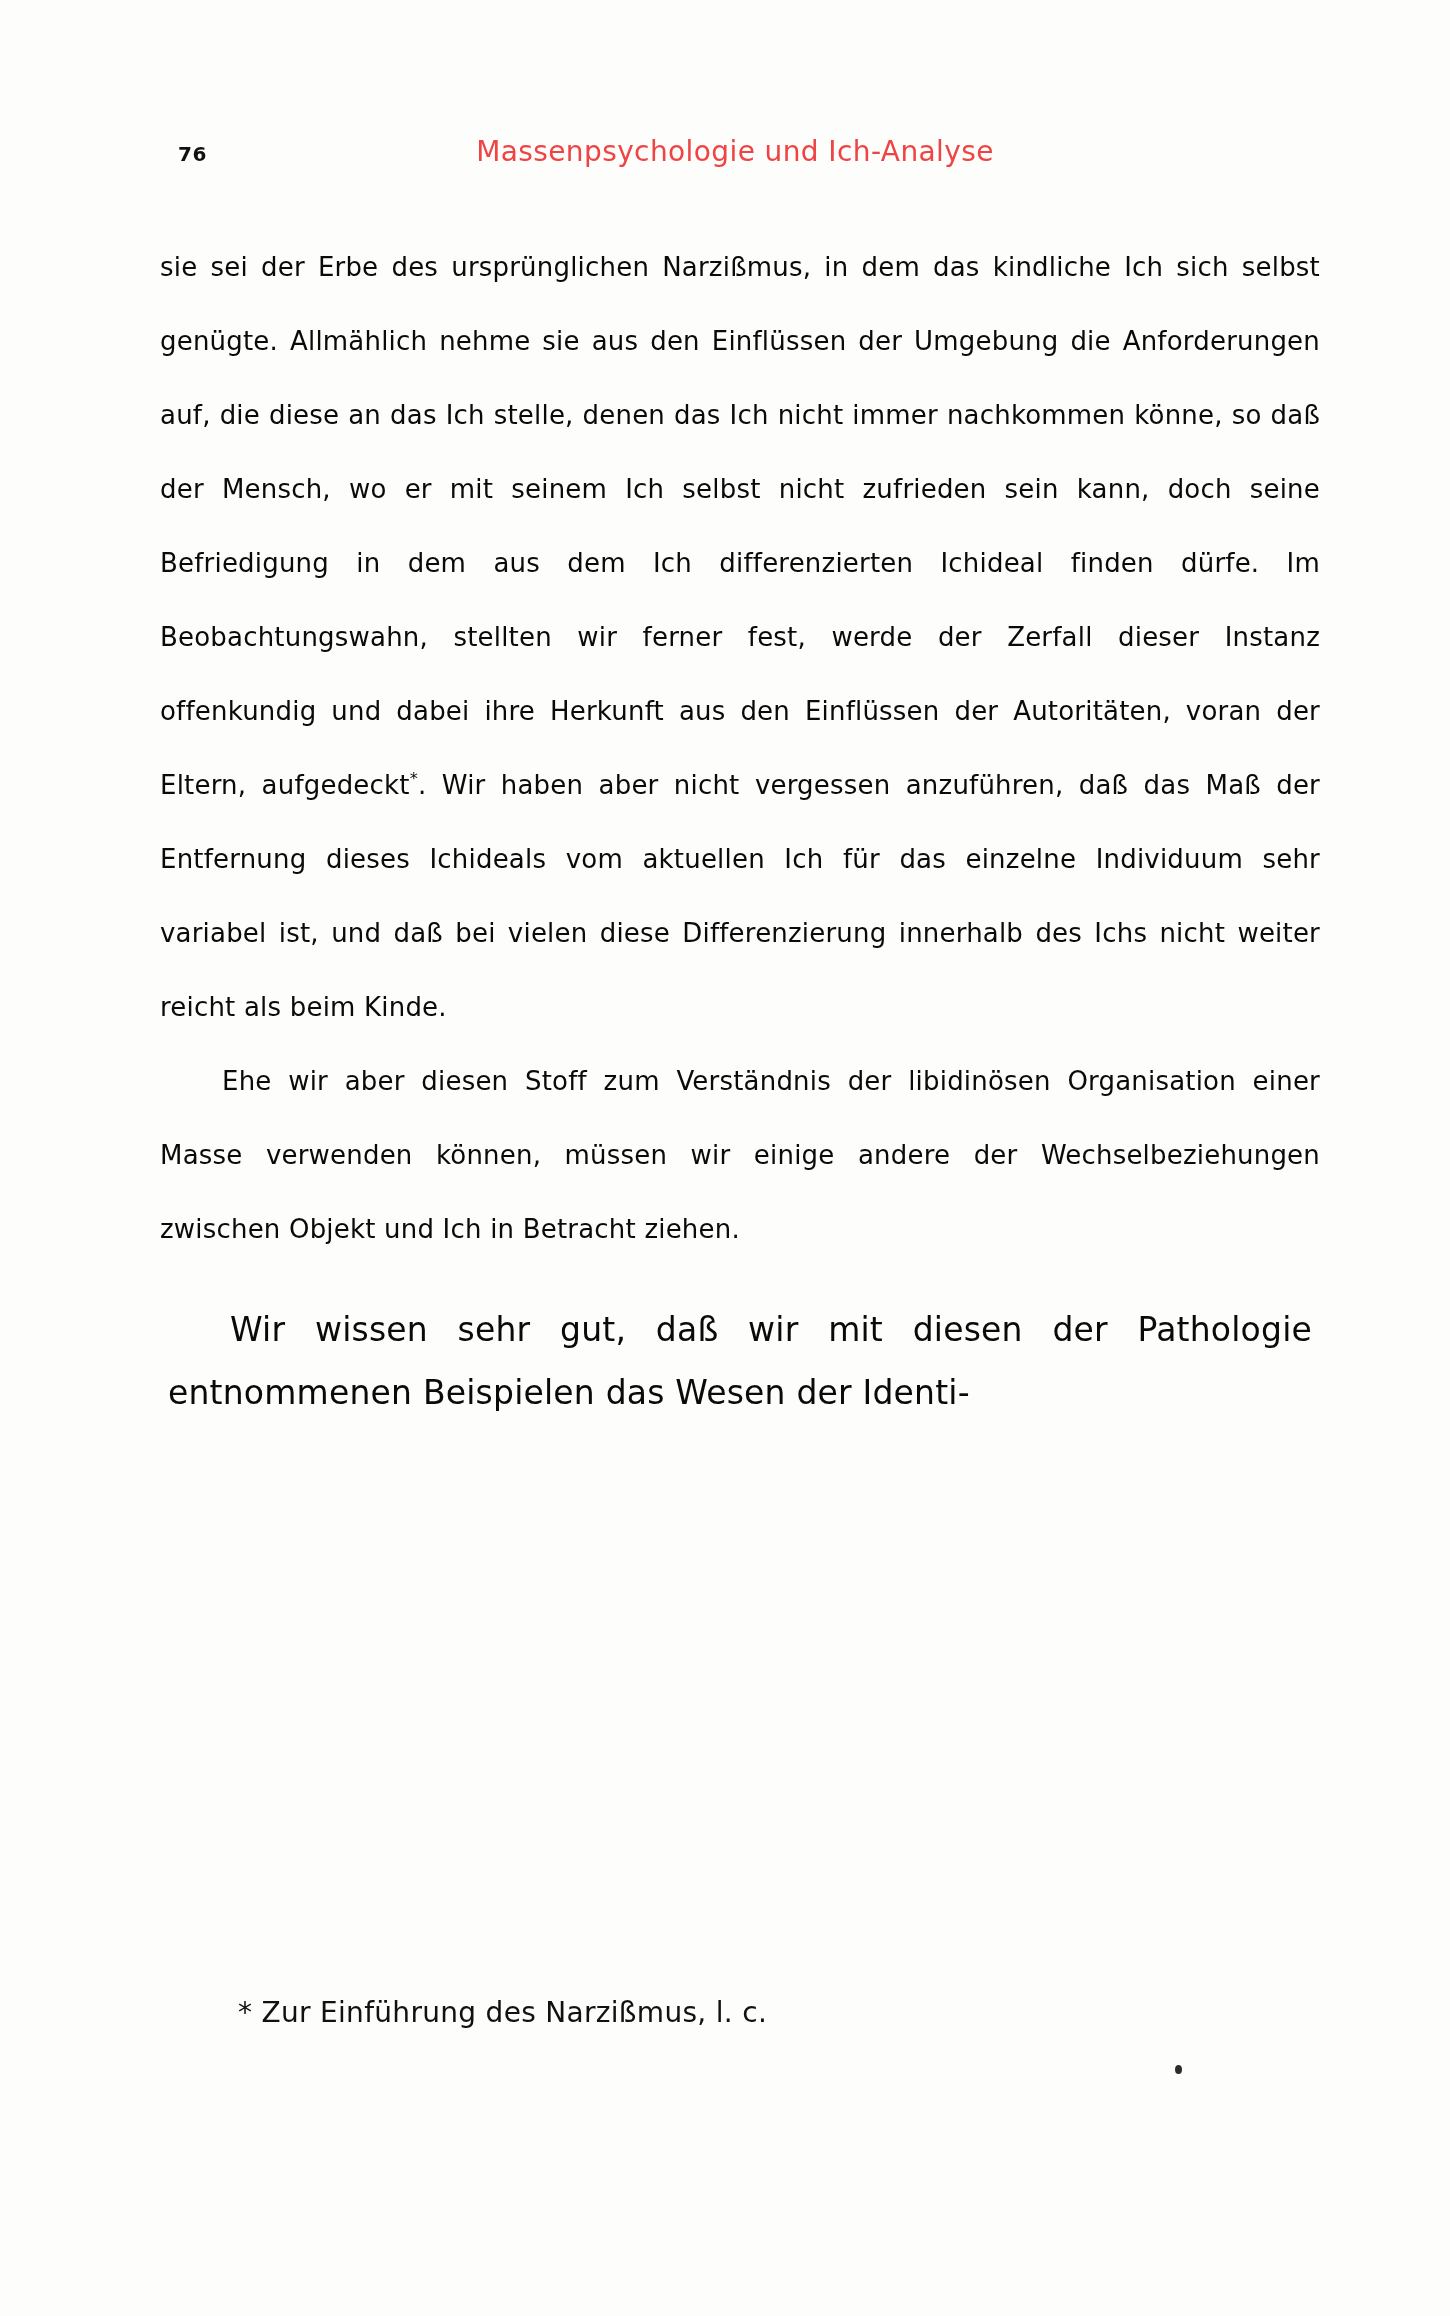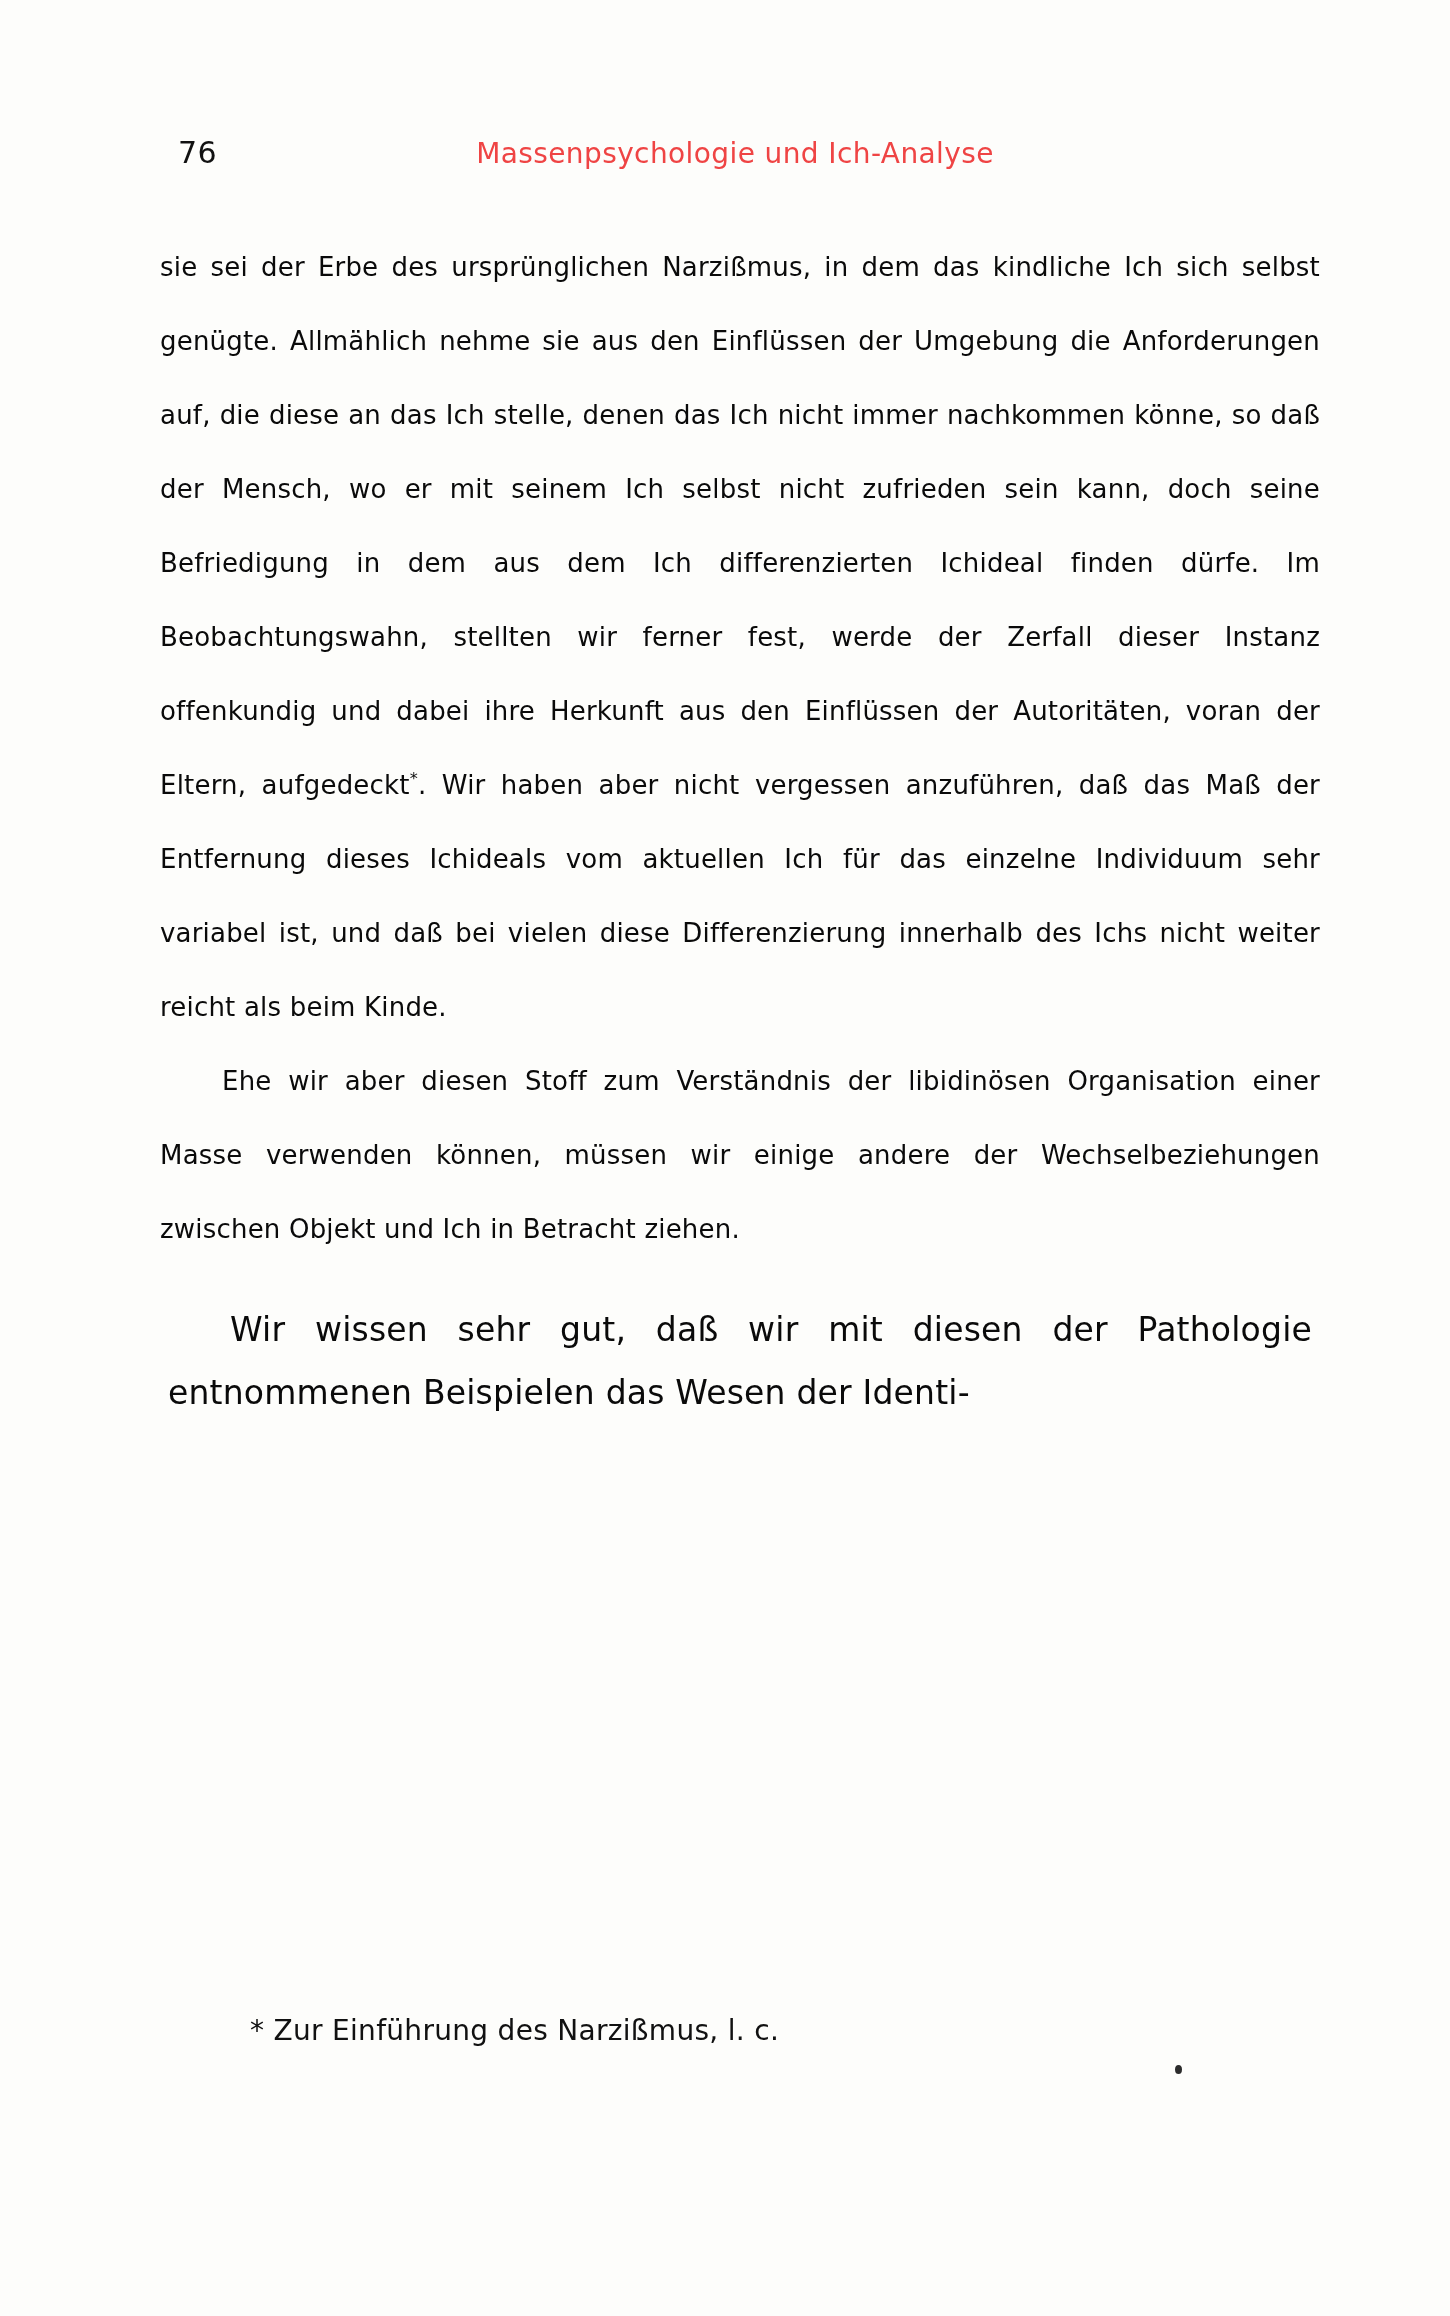--- a/index.html
+++ b/index.html
@@ -26,25 +26,26 @@
   .running-head {
     position: absolute;
     top: 135px;
     left: 178px;
     width: 1094px;
     height: 40px;
     display: flex;
     align-items: baseline;
   }
   .folio {
-    font-size: 30px;
+    font-size: 20px;
     letter-spacing: 0.5px;
     color: #111;
     width: 90px;
     flex: 0 0 auto;
+    font-weight: bold;
   }
   .head-title {
     flex: 1 1 auto;
     text-align: center;
     font-size: 28px;
     letter-spacing: 0.4px;
     color: #ef4444;
     padding-right: 70px;
   }
   
@@ -76,23 +77,22 @@
     text-indent: 62px;
     letter-spacing: 0.2px;
   }
   .gap {
     height: 10px;
   }
   
   .footnote {
     position: absolute;
     top: 1990px;
-    left: 160px;
+    left: 148px;
     width: 1160px;
-    margin-top: 18px;
   }
   .footnote p {
     margin: 0;
     font-size: 28px;
     line-height: 46px;
     color: #111;
     text-indent: 90px;
     letter-spacing: 0.3px;
   }
   .speck {

